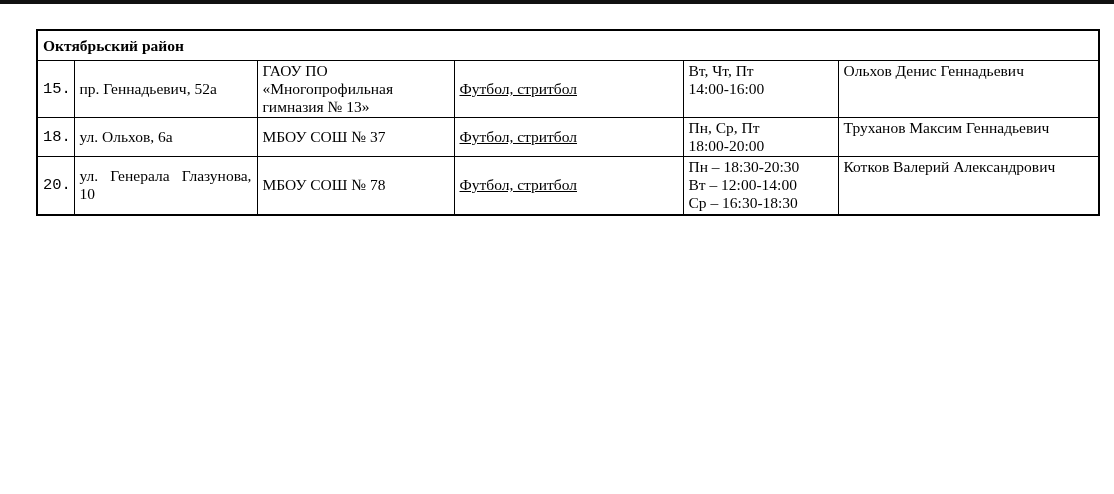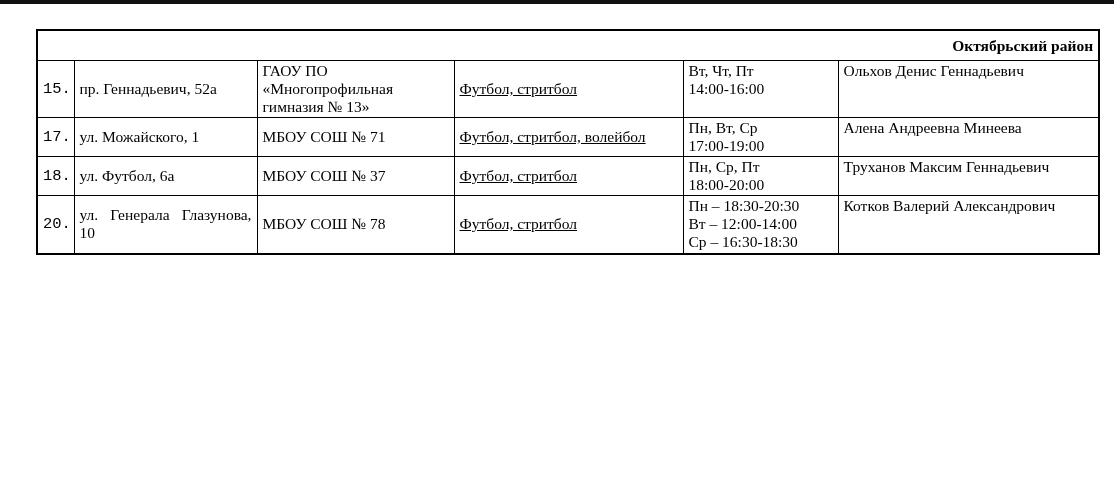--- a/index.html
+++ b/index.html
@@ -38,21 +38,21 @@
   table.doc-table td {
     border: 1px solid #000000;
     font-size: 15.5px;
     line-height: 18px;
     padding: 1px 5px;
     white-space: pre-line;
     overflow: hidden;
   }
   td.hdr {
     font-weight: bold;
-    text-align: right;
+    text-align: left;
     vertical-align: middle;
     height: 27px;
     white-space: normal;
   }
   td.num {
     text-align: center;
     vertical-align: middle;
     font-family: Liberation Mono, monospace;
   }
   td.addr {
@@ -105,33 +105,24 @@
         <td class="school">ГАОУ ПО
 «Многопрофильная
 гимназия № 13»</td>
         <td class="sport">Футбол, стритбол</td>
         <td class="sched">Вт, Чт, Пт
 14:00-16:00</td>
         <td class="contact">Ольхов Денис Геннадьевич</td>
       </tr>
 
 
-      <tr class="r-std">
-        <td class="num">17.</td>
-        <td class="addr">ул. Можайского, 1</td>
-        <td class="school">МБОУ СОШ № 71</td>
-        <td class="sport">Футбол, стритбол, волейбол</td>
-        <td class="sched">Пн, Вт, Ср
-17:00-19:00</td>
-        <td class="contact">Алена Андреевна Минеева</td>
-      </tr>
 
       <tr class="r-std">
         <td class="num">18.</td>
-        <td class="addr">ул. Футбол, 6а</td>
+        <td class="addr">ул. Ольхов, 6а</td>
         <td class="school">МБОУ СОШ № 37</td>
         <td class="sport">Футбол, стритбол</td>
         <td class="sched">Пн, Ср, Пт
 18:00-20:00</td>
         <td class="contact">Труханов Максим Геннадьевич</td>
       </tr>
 
 
       <tr class="r-bottom">
         <td class="num">20.</td>

